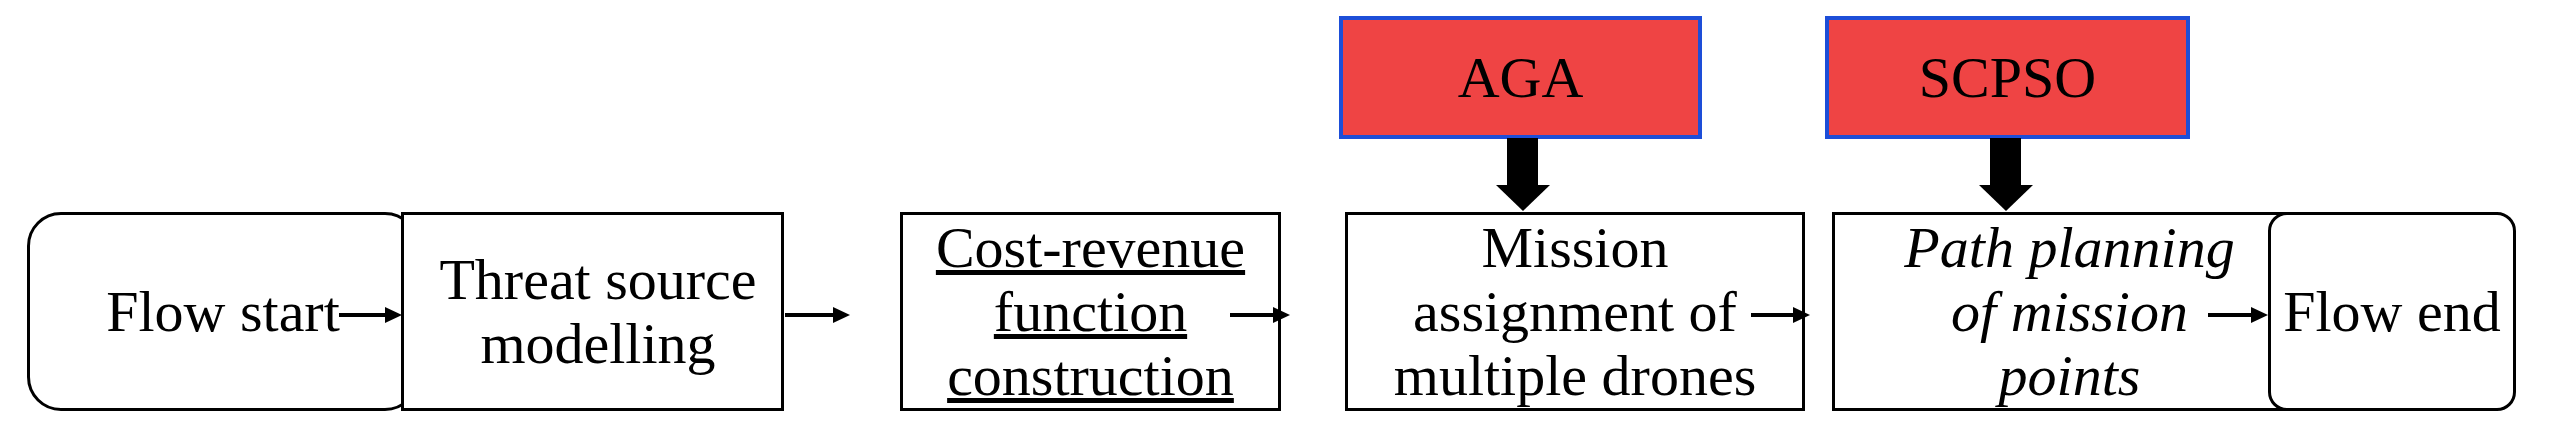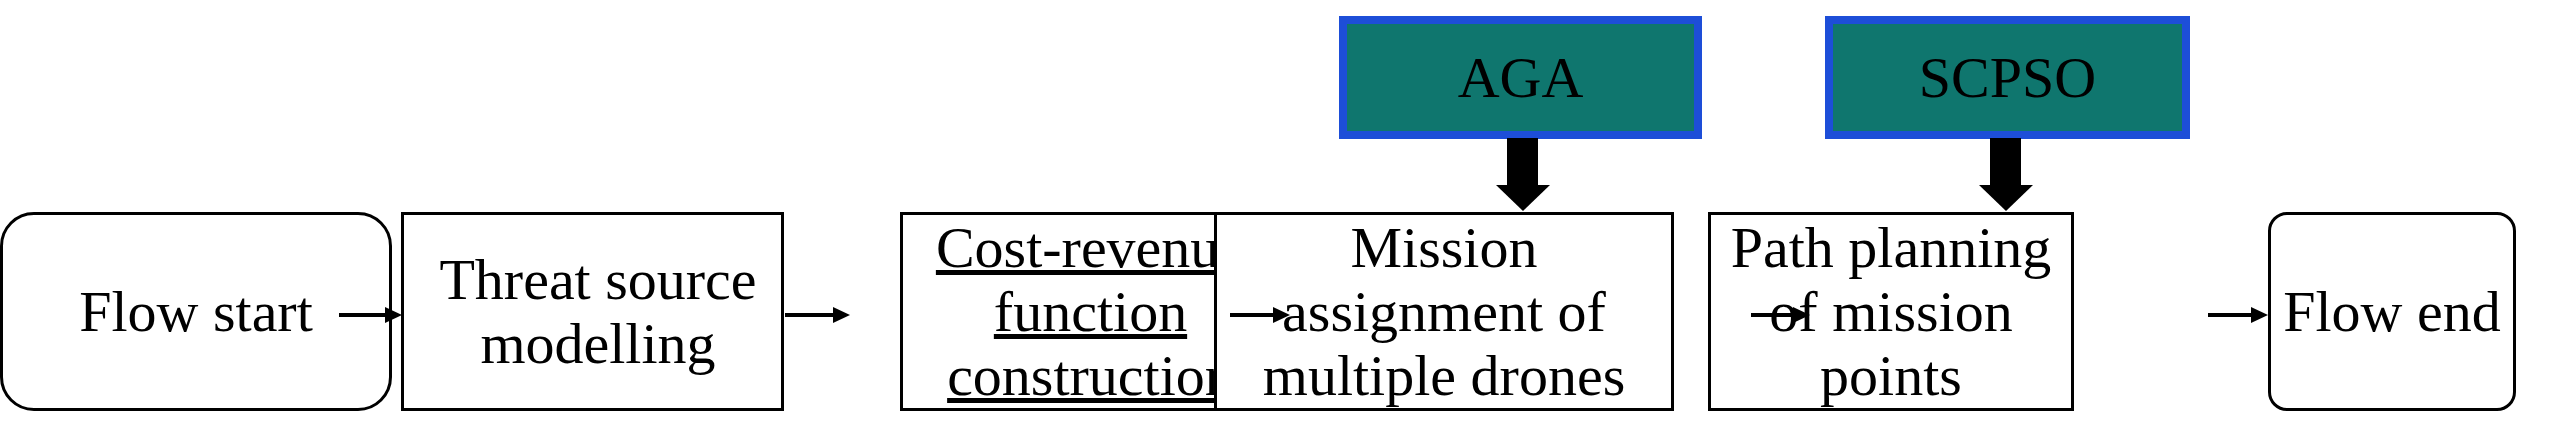--- a/index.html
+++ b/index.html
@@ -30,22 +30,22 @@
     text-align: center;
   }
   .node.rounded {
     border-radius: 34px;
   }
   
   .algo-box {
     position: absolute;
     top: 16px;
     height: 123px;
-    border: 8px solid #1d4ed8;
-    background: #0f766e;
+    border: 4px solid #1d4ed8;
+    background: #ef4444;
     box-sizing: border-box;
     display: flex;
     align-items: center;
     justify-content: center;
     text-align: center;
   }
   .node-label {
     font-size: 58px;
     line-height: 64px;
     white-space: pre-line;
@@ -110,42 +110,42 @@
   <div class="thick-arrow" style="left:1495px;">
     <div class="thick-shaft"></div>
     <div class="thick-head"></div>
   </div>
 
   <div class="thick-arrow" style="left:1978px;">
     <div class="thick-shaft"></div>
     <div class="thick-head"></div>
   </div>
 
-  <div class="node rounded" style="left:0; width:392px;">
+  <div class="node rounded" style="left:27px; width:392px;">
     <span class="node-label">Flow start</span>
   </div>
 
   <div class="node" style="left:401px; width:383px;padding-left:11px;">
     <span class="node-label">Threat source
 modelling</span>
   </div>
 
   <div class="node" style="left:900px; width:381px;text-decoration:underline;">
     <span class="node-label">Cost-revenue
 function
 construction</span>
   </div>
 
-  <div class="node" style="left:1214px; width:460px;">
+  <div class="node" style="left:1345px; width:460px;">
     <span class="node-label">Mission
 assignment of
 multiple drones</span>
   </div>
 
-  <div class="node" style="left:1708px; width:366px;">
+  <div class="node" style="left:1832px; width:475px;font-style:italic;">
     <span class="node-label">Path planning
 of mission
 points</span>
   </div>
 
   <div class="node rounded" style="left:2268px; width:248px;border-radius:19px;">
     <span class="node-label">Flow end</span>
   </div>
 
   <div class="flow-arrow" style="left:339px; width:63px;">

